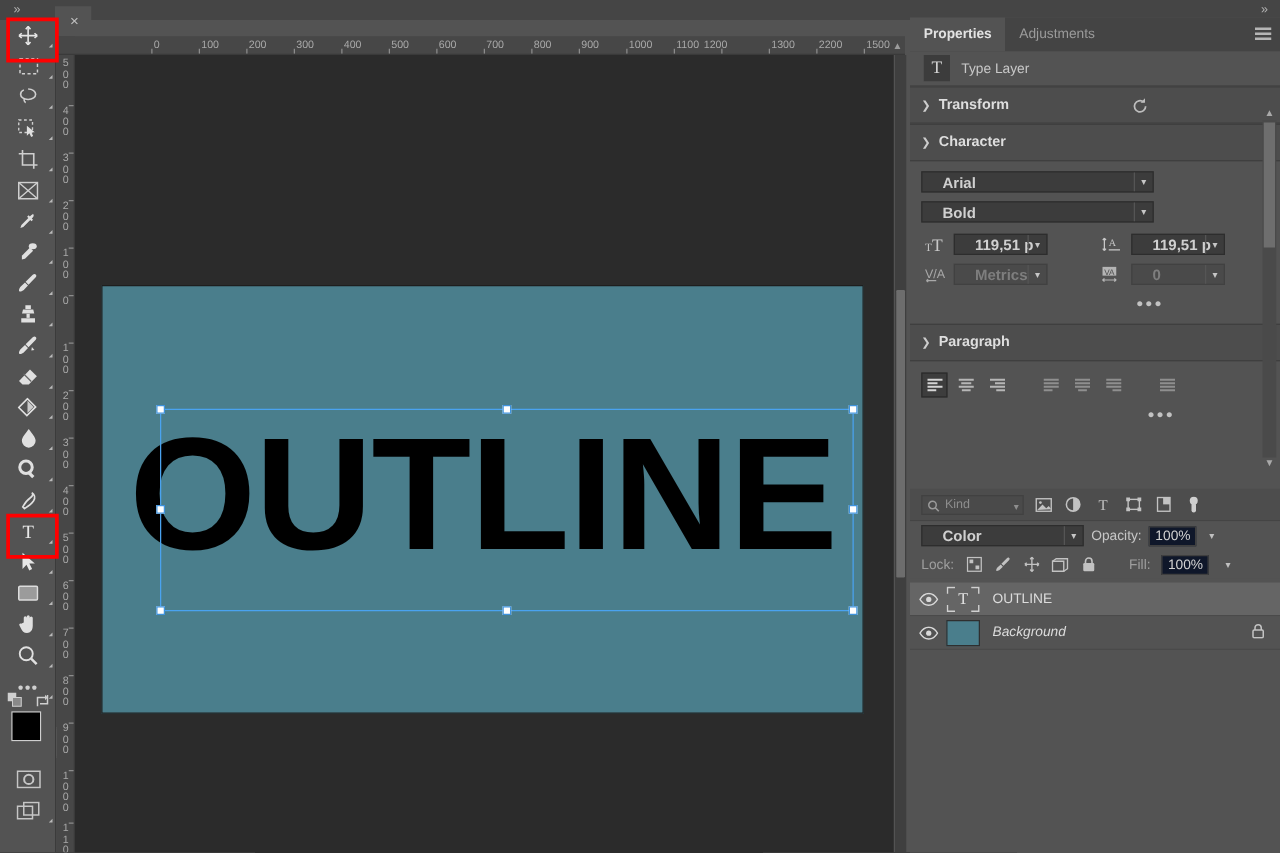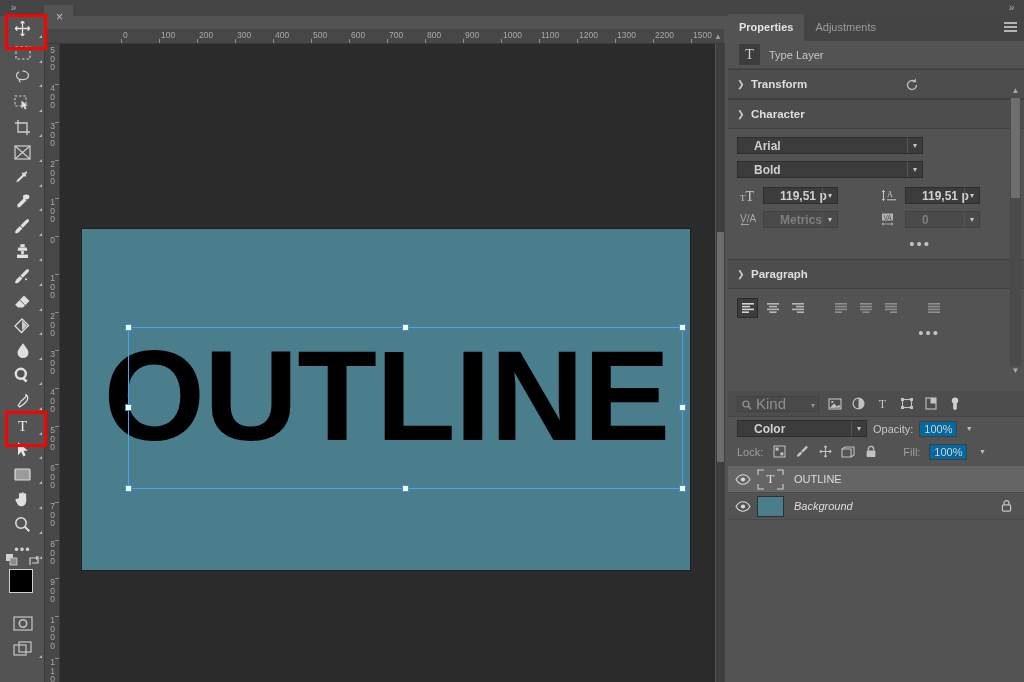--- a/index.html
+++ b/index.html
@@ -222,34 +222,34 @@
   
   .layers{ position:absolute; left:0; top:377px; width:296px; height:305px;
            background:#535353; }
   .lfilter{
     height:26px; display:flex; align-items:center; gap:7px;
     padding:0 9px; background:#4d4d4d; border-bottom:1px solid #444;
   }
   .kindfield{ width:82px; height:16px; background:#4a4a4a;
               border:1px solid #414141; display:flex; align-items:center;
               position:relative; }
-  .kindfield .kl{ padding-left:18px; color:#8e8e8e; font-size:15px; }
+  .kindfield .kl{ padding-left:18px; color:#8e8e8e; font-size:10px; }
   .kindfield .sicon{ position:absolute; left:4px; top:3px; }
   .kindfield .caret{ position:absolute; right:3px; top:4px; color:#8e8e8e;
                      font-size:8px; }
   .ficon{ width:17px; height:16px; display:flex; align-items:center;
           justify-content:center; color:#bdbdbd; }
 
   .lblend{
     height:23px; display:flex; align-items:center; gap:6px;
     padding:0 9px; background:#535353;
   }
   .blendfield{ width:130px; }
   .opac{ color:#c7c7c7; font-size:11px; }
-  .smallfield{ width:38px; height:16px; background:#0369a1;
+  .smallfield{ width:38px; height:16px; background:#0f172a;
                border:1px solid #3f3f3f; color:#d2d2d2; font-size:11px;
                display:flex; align-items:center; justify-content:center; }
   .smcaret{ color:#c0c0c0; font-size:8px; width:12px; text-align:center; }
 
   .llock{
     height:23px; display:flex; align-items:center; gap:9px;
     padding:0 9px; background:#535353;
   }
   .llock .lk{ color:#9e9e9e; font-size:11px; }
   .lkicon{ width:14px; height:14px; display:flex; align-items:center;
@@ -518,21 +518,21 @@
     <span class="tk" style="left:342px">700</span>
       <i class="tick" style="left:342px"></i>
     <span class="tk" style="left:380px">800</span>
       <i class="tick" style="left:380px"></i>
     <span class="tk" style="left:418px">900</span>
       <i class="tick" style="left:418px"></i>
     <span class="tk" style="left:456px">1000</span>
       <i class="tick" style="left:456px"></i>
     <span class="tk" style="left:494px">1100</span>
       <i class="tick" style="left:494px"></i>
-    <span class="tk" style="left:532px">1200</span>
+    <span class="tk" style="left:516px">1200</span>
       <i class="tick" style="left:532px"></i>
     <span class="tk" style="left:570px">1300</span>
       <i class="tick" style="left:570px"></i>
     <span class="tk" style="left:608px">2200</span>
       <i class="tick" style="left:608px"></i>
     <span class="tk" style="left:646px">1500</span>
       <i class="tick" style="left:646px"></i>
     <span class="tk" style="left:646px"></span>
     <span class="chev">▲</span>
   </div>

